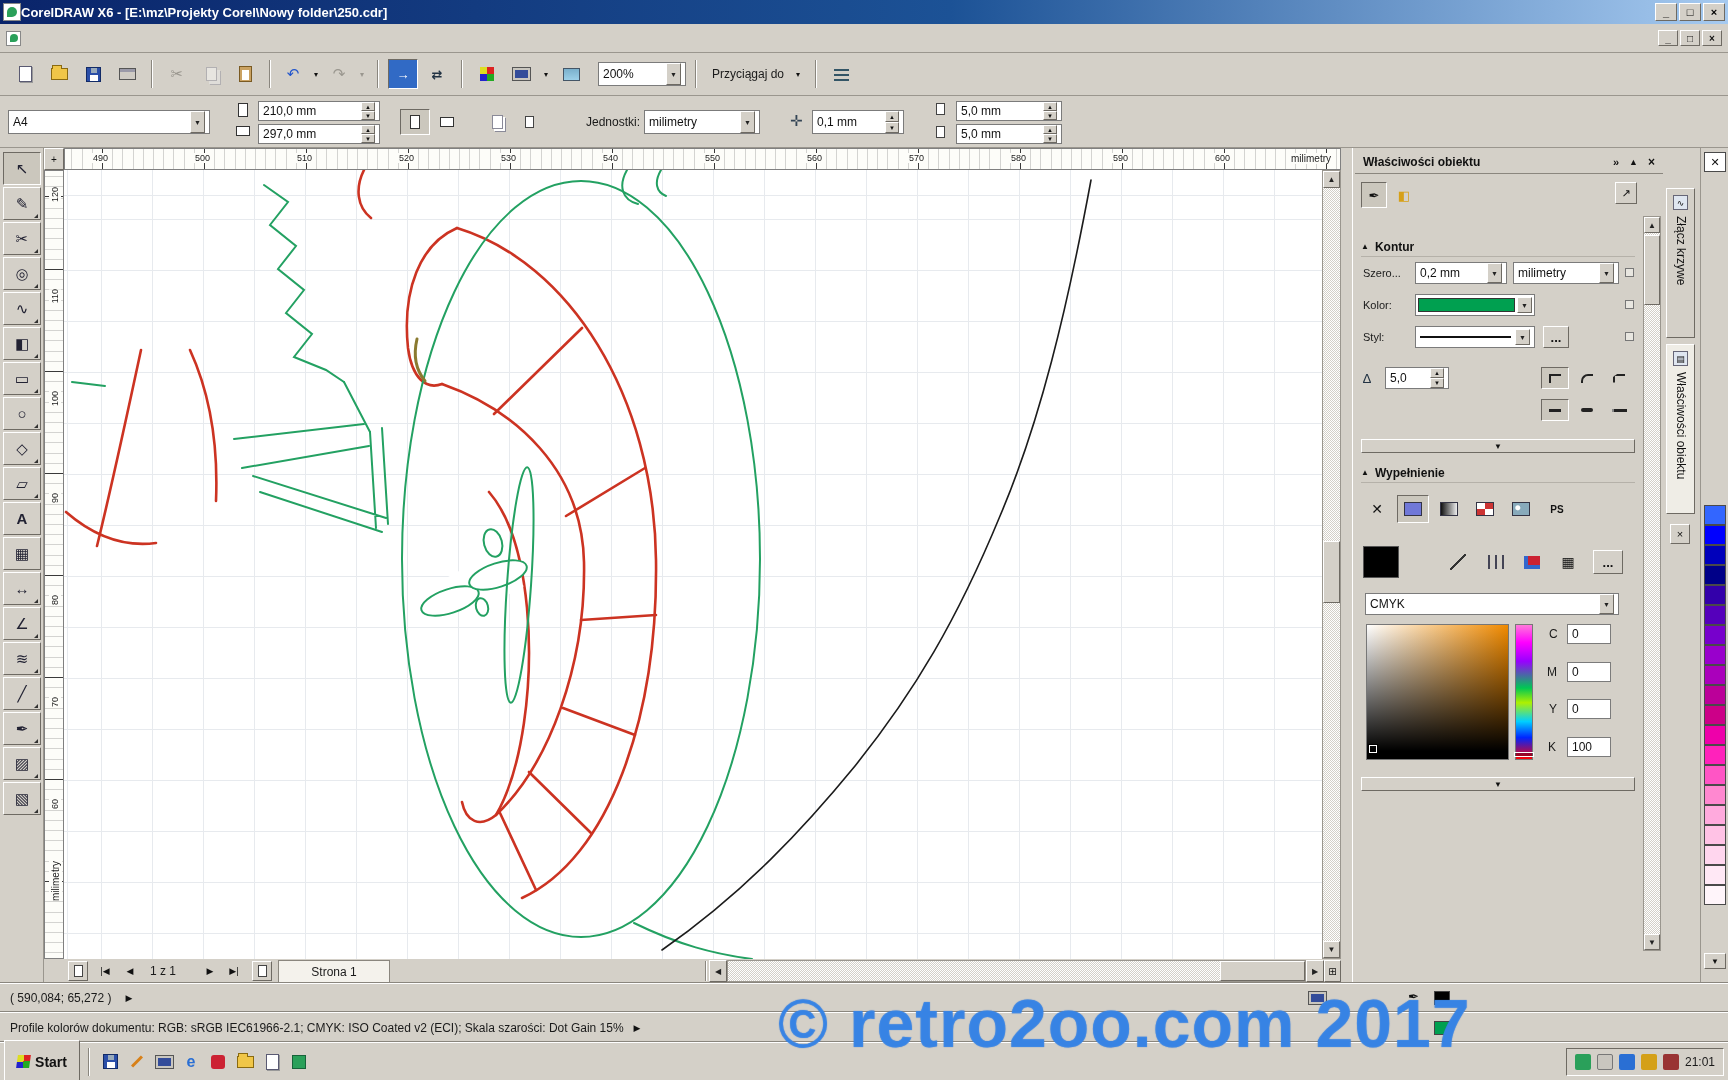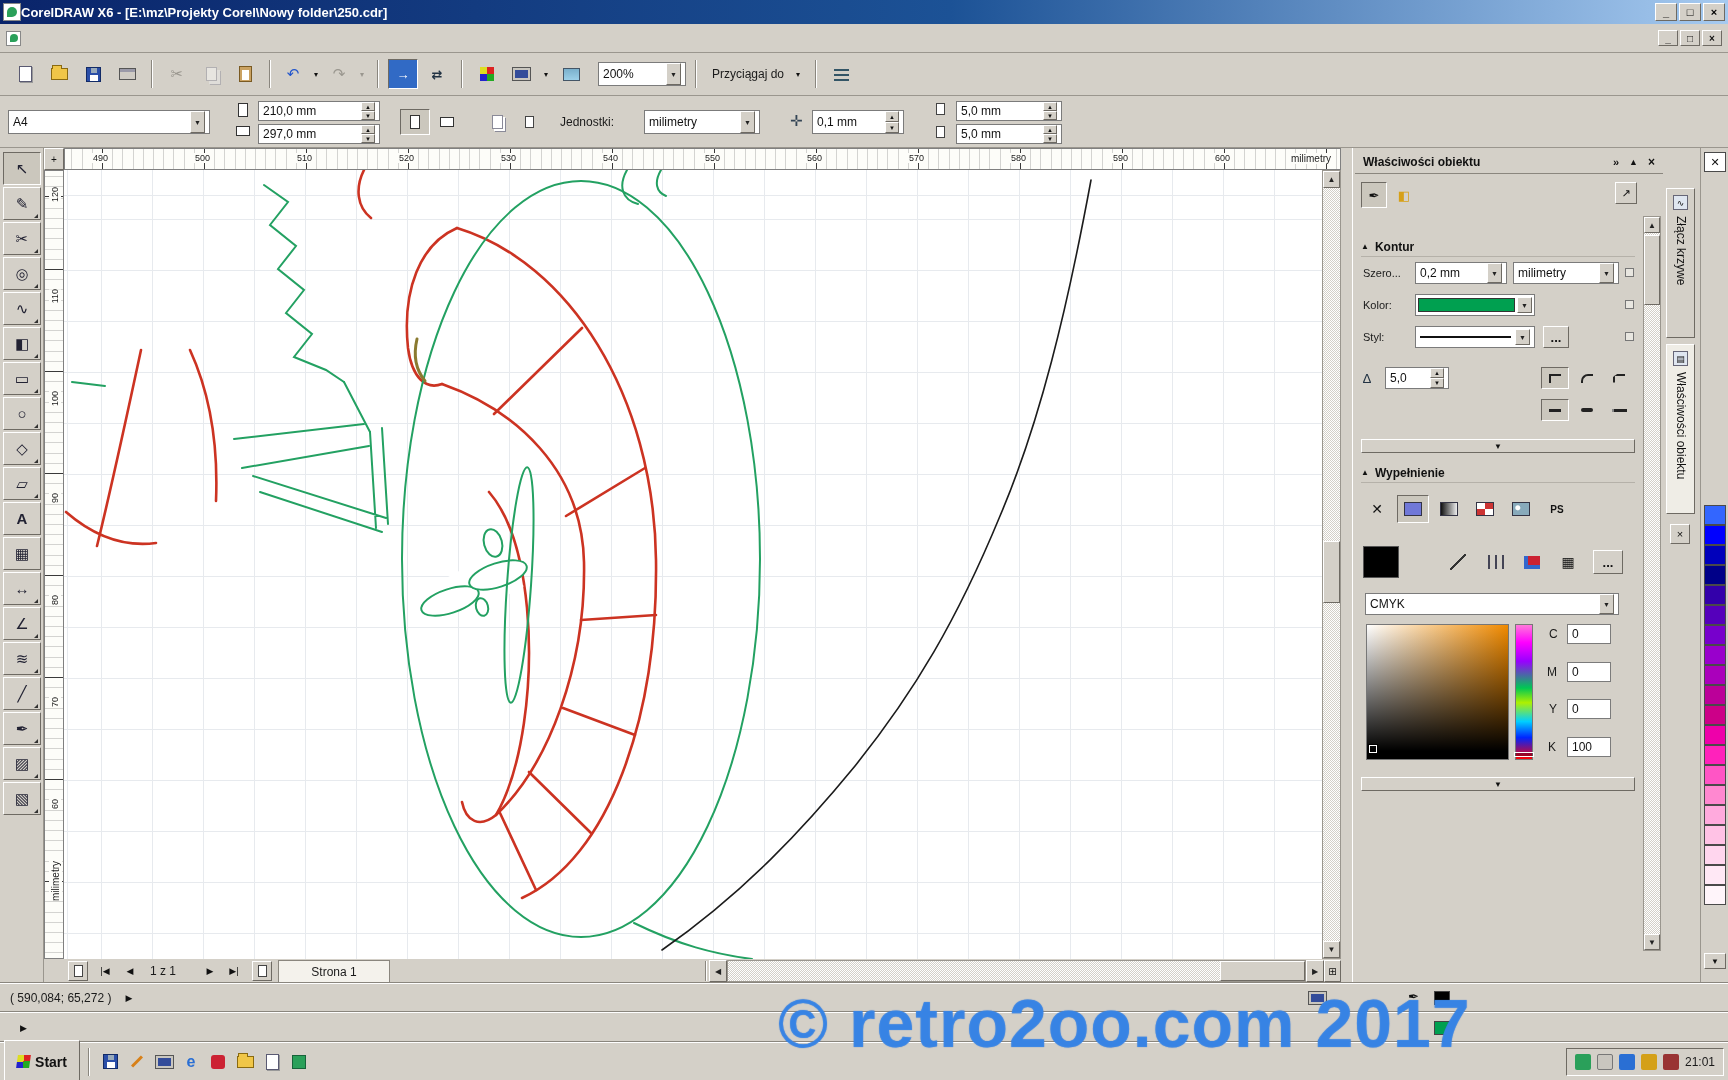--- a/index.html
+++ b/index.html
@@ -212,21 +212,21 @@
     </div>
   <div class="btn ab" style="left:432px;top:13px;width:30px;height:26px;border-color:transparent">
       <span class="pl"></span>
     </div>
   <div class="btn ab" style="left:482px;top:13px;width:30px;height:26px;border-color:transparent">
       <span class="i-copy" style="box-shadow:2px 2px 0 #fff,3px 3px 0 #8a8a98"></span>
     </div>
   <div class="btn ab" style="left:514px;top:13px;width:30px;height:26px;border-color:transparent">
       <span class="minipage"></span>
     </div>
-  <span class="lbl ab" style="left:560px;top:19px">Jednostki:</span>
+  <span class="lbl ab" style="left:586px;top:19px">Jednostki:</span>
   <div class="fld ab" style="left:644px;top:14px;width:116px;height:24px">
     <span>milimetry</span>
     <span class="arrbox" style="margin-left:auto">▼</span>
   </div>
   <span class="ab" style="left:790px;top:16px;font-weight:bold;font-size:15px;color:#345">✛</span>
   <div class="fld ab" style="left:812px;top:14px;width:92px;height:24px">
     <span>0,1 mm</span>
     <span class="spincol" style="margin-left:auto">
         <span>▲</span>
         <span>▼</span>
@@ -620,20 +620,21 @@
 </div>
 
 <div class="statusrow ab flex" style="left:0;top:983px;width:1728px;height:29px;padding:0 10px">
   <span class="lbl">( 590,084; 65,272 )</span>
   <span style="margin-left:14px;font-size:9px">▶</span>
   <span class="i-mon ab" style="left:1309px;top:8px"></span>
   <span class="ab" style="left:1408px;top:5px;font-size:13px">✒</span>
   <span class="ab" style="left: 1434px; top: 7px; width: 16px; height: 14px; border: 1px solid rgb(68, 68, 68); background: rgb(0, 0, 0);"></span>
 </div>
 <div class="statusrow ab flex" style="left:0;top:1012px;width:1728px;height:30px;padding:0 10px">
+  <span class="lbl">Profile kolorów dokumentu: RGB: sRGB IEC61966-2.1; CMYK: ISO Coated v2 (ECI); Skala szarości: Dot Gain 15%</span>
   <span style="margin-left:10px;font-size:9px">▶</span>
   <span class="ab" style="left: 1434px; top: 8px; width: 16px; height: 14px; border: 1px solid rgb(68, 68, 68); background: rgb(0, 160, 80);"></span>
 </div>
 
 <div id="taskbar" class="ab flex" style="left:0;top:1042px;width:1728px;height:38px;padding:0 4px;gap:3px">
   <div class="btn flex" style="width:76px;height:44px;gap:5px;font-weight:bold;font-size:14px">
     <span class="i-grid4" style="transform:skewX(-8deg);width:13px;height:13px"></span>
     <span>Start</span>
   </div>
   <div class="sep"></div>

